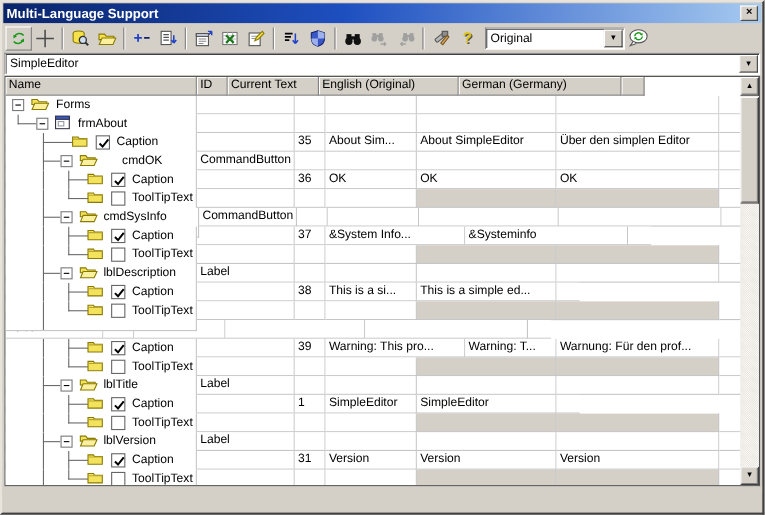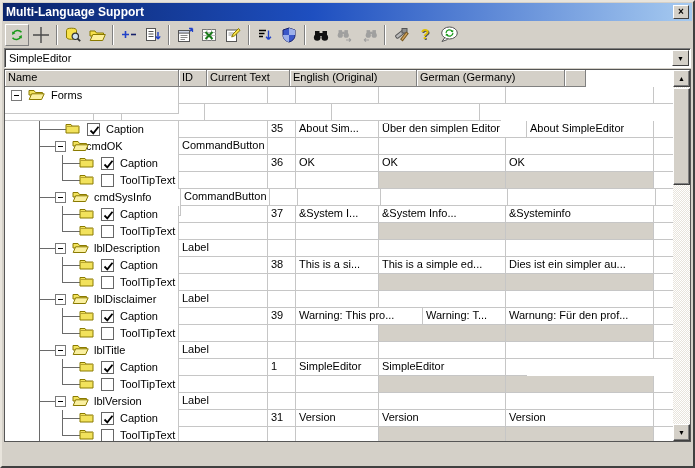--- a/index.html
+++ b/index.html
@@ -254,20 +254,24 @@
       <span class="tsep"></span>
       <span class="tbtn">
         <span style="line-height:0;"><svg width="16" height="16">
             <rect x="2" y="5.5" width="10" height="3.5" rx="1" fill="#b8b8b8" stroke="#555" transform="rotate(-38 7 7)"></rect>
             <rect x="9" y="1.5" width="5" height="4.5" fill="#8f8f8f" stroke="#555"></rect>
             <rect x="10.6" y="5" width="2.3" height="9" fill="#d2a35f" stroke="#7a5a20" transform="rotate(38 11.7 9)"></rect>
           </svg></span>
       </span>
       <span class="tbtn">
         <span style="line-height:0;"><span style="font-weight:bold;font-size:14px;color:#e0c000;text-shadow:1px 1px 0 #555;">?</span></span>
+      </span>
+      <span class="tb-combo">
+        <span class="cval">Original</span>
+        <span class="combo-arrow">▼</span>
       </span>
       <span class="tbtn">
         <span style="line-height:0;"><svg width="19" height="17">
             <ellipse cx="9.5" cy="7" rx="7.8" ry="6" fill="#fff" stroke="#555"></ellipse>
             <path d="M4.5 12 l-2.5 3.5 5.5-2" fill="#fff" stroke="#555"></path>
             <path d="M6 6.8 a3.4 3.4 0 0 1 6.2-1.4" stroke="#1a9a1a" stroke-width="1.3" fill="none"></path>
             <path d="M13.3 4 l-0.2 2.6 -2.4-1z" fill="#1a9a1a"></path>
             <path d="M13 7.2 a3.4 3.4 0 0 1 -6.2 1.4" stroke="#1a9a1a" stroke-width="1.3" fill="none"></path>
             <path d="M5.7 10 l0.2-2.6 2.4 1z" fill="#1a9a1a"></path>
           </svg></span>
@@ -301,20 +305,33 @@
             <span class="tlbl" style="left:46px">Forms</span>
           </span>
           <span class="cell" style="width:89px"></span>
           <span class="cell" style="width:28px"></span>
           <span class="cell" style="width:83px"></span>
           <span class="cell" style="width:127px"></span>
           <span class="cell" style="width:148px"></span>
           <span class="cell filler" style="width:21px"></span>
         </div>
         <div class="row">
+          <span class="cell tree" style="width:174px">
+            <i class="vl half" style="left:11px"></i>
+            <i class="hl" style="left:11px;width:17px"></i>
+            <span class="expbox" style="left:28px">
+              <i></i>
+            </span>
+            <span class="ticon" style="left:45px"><svg width="14" height="13">
+                <rect x="0.5" y="0.5" width="12.5" height="11.5" fill="#fff" stroke="#334"></rect>
+                <rect x="0.5" y="0.5" width="12.5" height="3" fill="#3a57c8" stroke="#334"></rect>
+                <rect x="3" y="5.5" width="5" height="4" fill="none" stroke="#99a"></rect>
+              </svg></span>
+            <span class="tlbl" style="left:66px">frmAbout</span>
+          </span>
           <span class="cell" style="width:89px"></span>
           <span class="cell" style="width:28px"></span>
           <span class="cell" style="width:83px"></span>
           <span class="cell" style="width:127px"></span>
           <span class="cell" style="width:148px"></span>
           <span class="cell filler" style="width:21px"></span>
         </div>
         <div class="row">
           <span class="cell tree" style="width:174px">
             <i class="vl" style="left:34px"></i>
@@ -324,36 +341,36 @@
                 <path d="M1 4.5 h13" stroke="#b7a430"></path>
               </svg></span>
             <span class="cb" style="left:82px"><svg width="11" height="11" style="margin:1px 0 0 1px;">
                 <path d="M1.5 5.5 l2.8 2.8 L9.5 1.8" stroke="#000" stroke-width="1.8" fill="none"></path>
               </svg></span>
             <span class="tlbl" style="left:101px">Caption</span>
           </span>
           <span class="cell" style="width:89px"></span>
           <span class="cell" style="width:28px">35</span>
           <span class="cell" style="width:83px">About Sim...</span>
+          <span class="cell" style="width:127px">About SimpleEditor</span>
           <span class="cell" style="width:148px">Über den simplen Editor</span>
-          <span class="cell" style="width:127px">About SimpleEditor</span>
           <span class="cell filler" style="width:21px"></span>
         </div>
         <div class="row">
           <span class="cell tree" style="width:174px">
             <i class="vl" style="left:34px"></i>
             <i class="hl" style="left:34px;width:16px"></i>
             <span class="expbox" style="left:50px">
               <i></i>
             </span>
             <span class="ticon" style="left:67px"><svg width="17" height="13">
                 <path d="M1 2.5 h5 l1.5 2 h7 v2.5 H1z" fill="#f2e25c" stroke="#8a7a00"></path>
                 <path d="M3.6 5.8 h12.6 l-2.6 5.7 H1.2z" fill="#faf0a0" stroke="#8a7a00"></path>
               </svg></span>
-            <span class="tlbl" style="left:81px">cmdOK</span>
+            <span class="tlbl" style="left:106px">cmdOK</span>
           </span>
           <span class="cell" style="width:89px">CommandButton</span>
           <span class="cell" style="width:28px"></span>
           <span class="cell" style="width:83px"></span>
           <span class="cell" style="width:127px"></span>
           <span class="cell" style="width:148px"></span>
           <span class="cell filler" style="width:21px"></span>
         </div>
         <div class="row">
           <span class="cell tree" style="width:174px">
@@ -424,21 +441,20 @@
                 <path d="M1 2.5 h5 l1 1.5 h7 v7 H1z" fill="#f2e25c" stroke="#8a7a00"></path>
                 <path d="M1 4.5 h13" stroke="#b7a430"></path>
               </svg></span>
             <span class="cb" style="left:96px"><svg width="11" height="11" style="margin:1px 0 0 1px;">
                 <path d="M1.5 5.5 l2.8 2.8 L9.5 1.8" stroke="#000" stroke-width="1.8" fill="none"></path>
               </svg></span>
             <span class="tlbl" style="left:115px">Caption</span>
           </span>
           <span class="cell" style="width:89px"></span>
           <span class="cell" style="width:28px">37</span>
-          <span class="cell" style="width:83px">&amp;System I...</span>
           <span class="cell" style="width:127px">&amp;System Info...</span>
           <span class="cell" style="width:148px">&amp;Systeminfo</span>
           <span class="cell filler" style="width:21px"></span>
         </div>
         <div class="row">
           <span class="cell tree" style="width:174px">
             <i class="vl" style="left:34px"></i>
             <i class="vl half" style="left:57px"></i>
             <i class="hl" style="left:57px;width:19px"></i>
             <span class="ticon" style="left:74px"><svg width="15" height="12">
@@ -486,21 +502,20 @@
               </svg></span>
             <span class="cb" style="left:96px"><svg width="11" height="11" style="margin:1px 0 0 1px;">
                 <path d="M1.5 5.5 l2.8 2.8 L9.5 1.8" stroke="#000" stroke-width="1.8" fill="none"></path>
               </svg></span>
             <span class="tlbl" style="left:115px">Caption</span>
           </span>
           <span class="cell" style="width:89px"></span>
           <span class="cell" style="width:28px">38</span>
           <span class="cell" style="width:83px">This is a si...</span>
           <span class="cell" style="width:127px">This is a simple ed...</span>
-          <span class="cell" style="width:148px">Dies ist ein simpler au...</span>
           <span class="cell filler" style="width:21px"></span>
         </div>
         <div class="row">
           <span class="cell tree" style="width:174px">
             <i class="vl" style="left:34px"></i>
             <i class="vl half" style="left:57px"></i>
             <i class="hl" style="left:57px;width:19px"></i>
             <span class="ticon" style="left:74px"><svg width="15" height="12">
                 <path d="M1 2.5 h5 l1 1.5 h7 v7 H1z" fill="#f2e25c" stroke="#8a7a00"></path>
                 <path d="M1 4.5 h13" stroke="#b7a430"></path>
@@ -509,32 +524,20 @@
             <span class="tlbl" style="left:115px">ToolTipText</span>
           </span>
           <span class="cell" style="width:89px"></span>
           <span class="cell" style="width:28px"></span>
           <span class="cell" style="width:83px"></span>
           <span class="cell gray" style="width:127px"></span>
           <span class="cell gray" style="width:148px"></span>
           <span class="cell filler" style="width:21px"></span>
         </div>
         <div class="row">
-          <span class="cell tree" style="width:174px">
-            <i class="vl" style="left:34px"></i>
-            <i class="hl" style="left:34px;width:16px"></i>
-            <span class="expbox" style="left:50px">
-              <i></i>
-            </span>
-            <span class="ticon" style="left:67px"><svg width="17" height="13">
-                <path d="M1 2.5 h5 l1.5 2 h7 v2.5 H1z" fill="#f2e25c" stroke="#8a7a00"></path>
-                <path d="M3.6 5.8 h12.6 l-2.6 5.7 H1.2z" fill="#faf0a0" stroke="#8a7a00"></path>
-              </svg></span>
-            <span class="tlbl" style="left:89px">lblDisclaimer</span>
-          </span>
           <span class="cell" style="width:89px">Label</span>
           <span class="cell" style="width:28px"></span>
           <span class="cell" style="width:83px"></span>
           <span class="cell" style="width:127px"></span>
           <span class="cell" style="width:148px"></span>
           <span class="cell filler" style="width:21px"></span>
         </div>
         <div class="row">
           <span class="cell tree" style="width:174px">
             <i class="vl" style="left:34px"></i>

